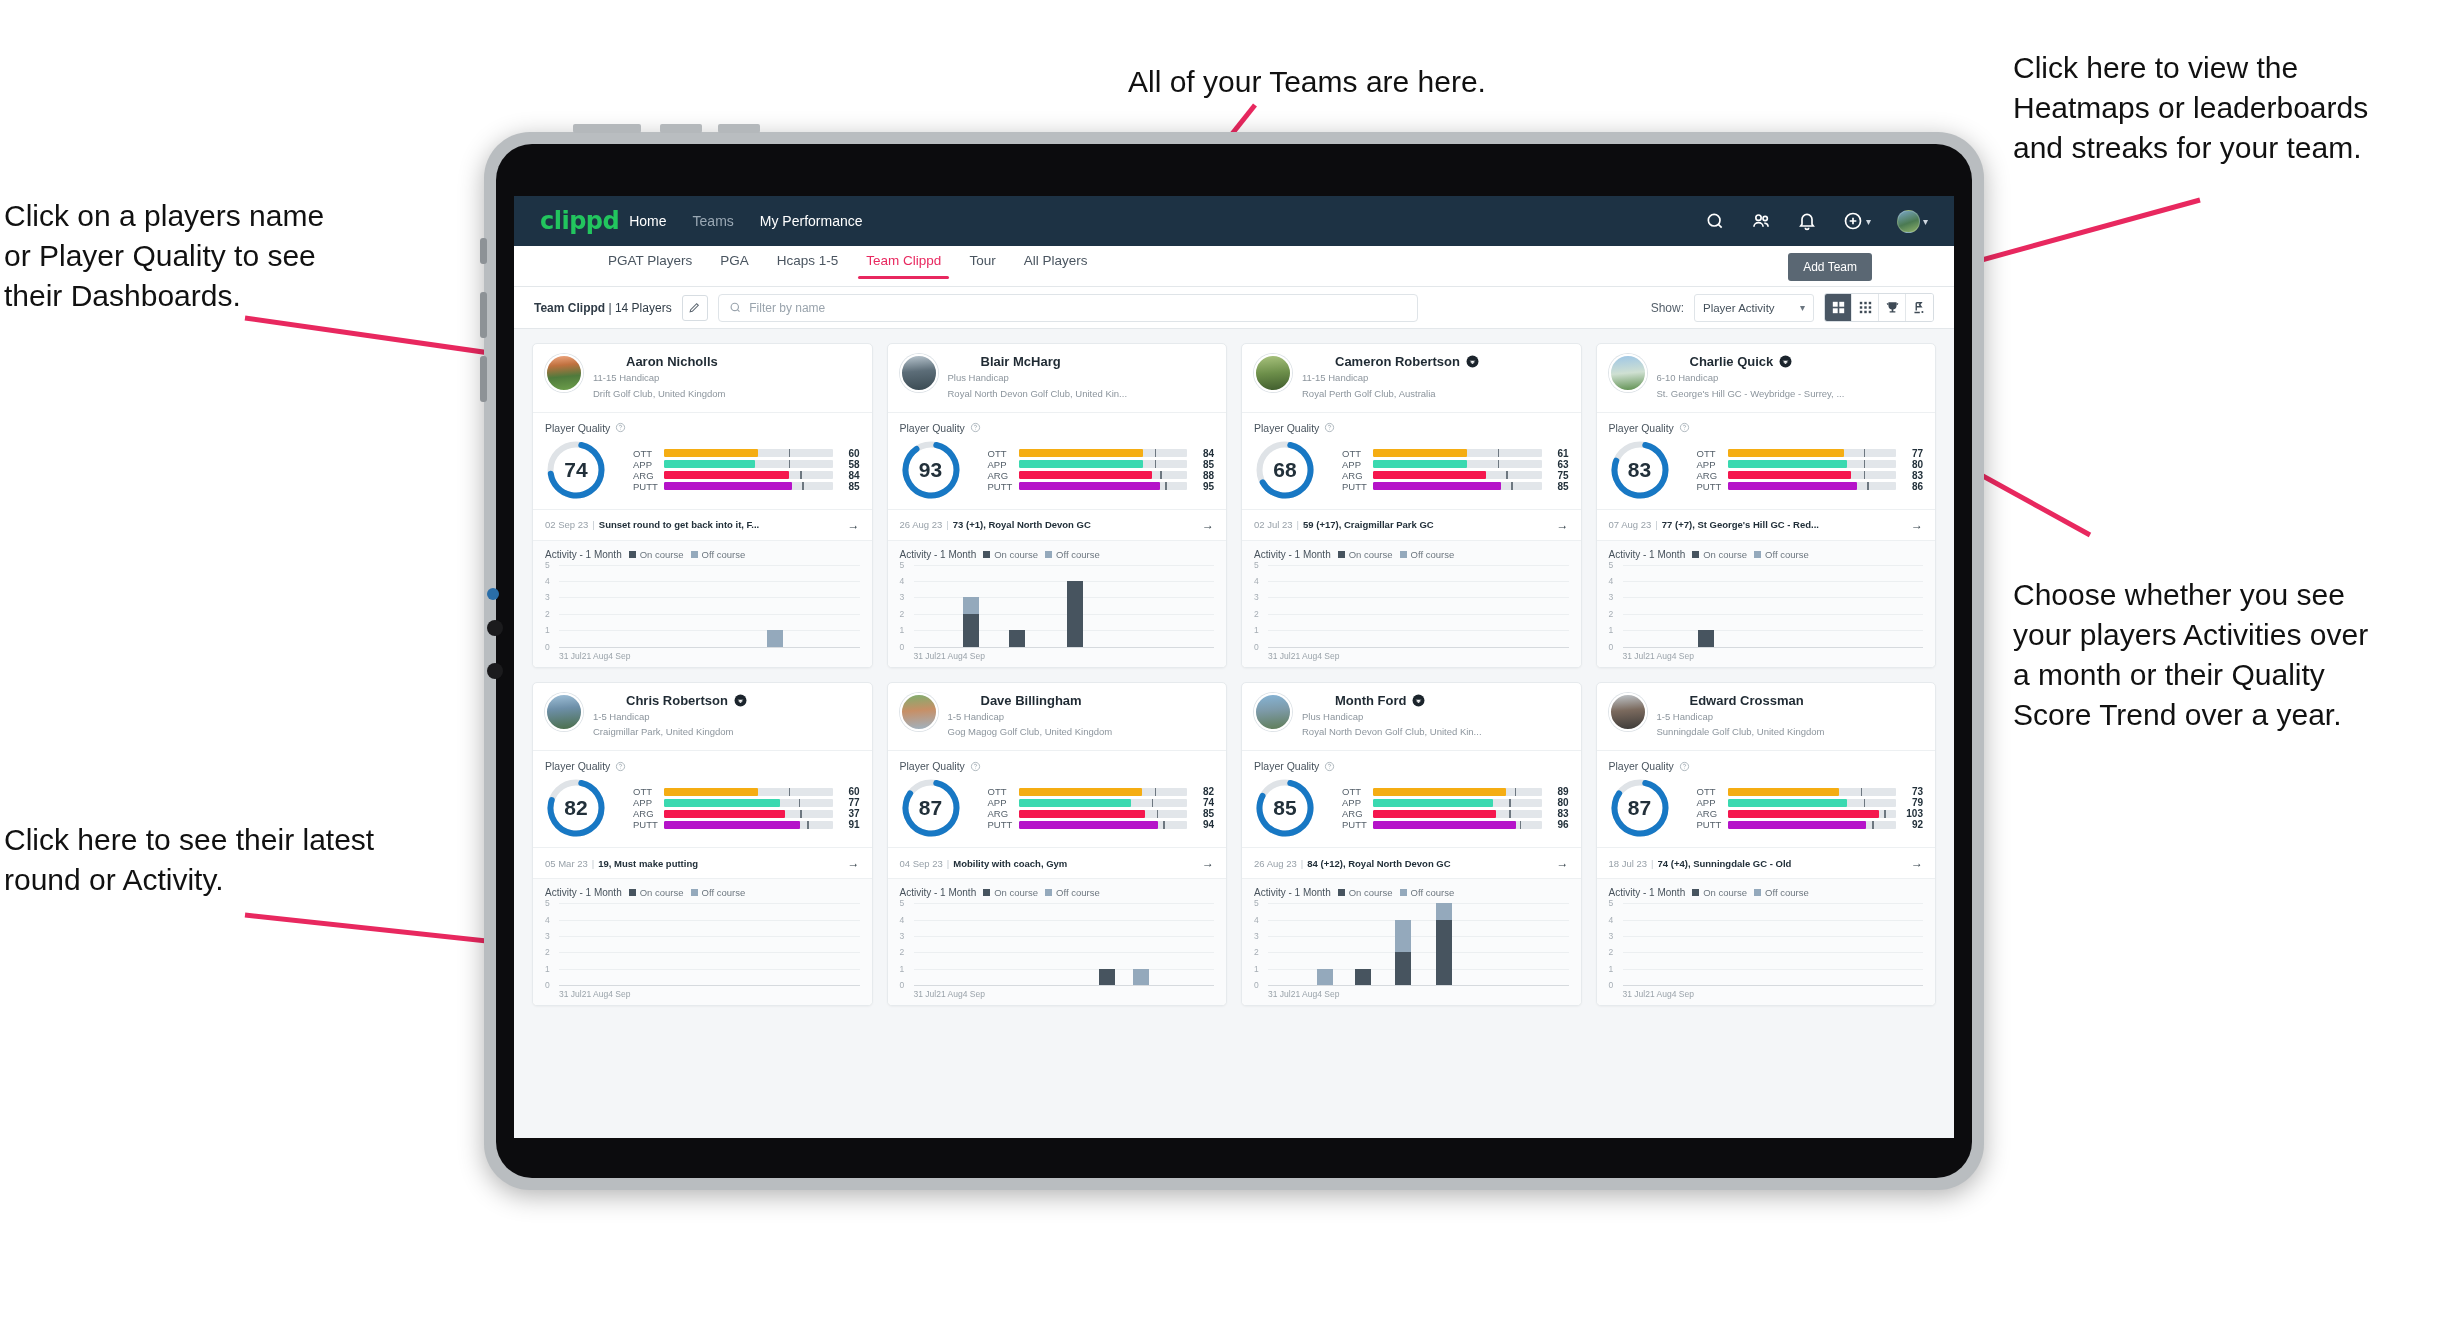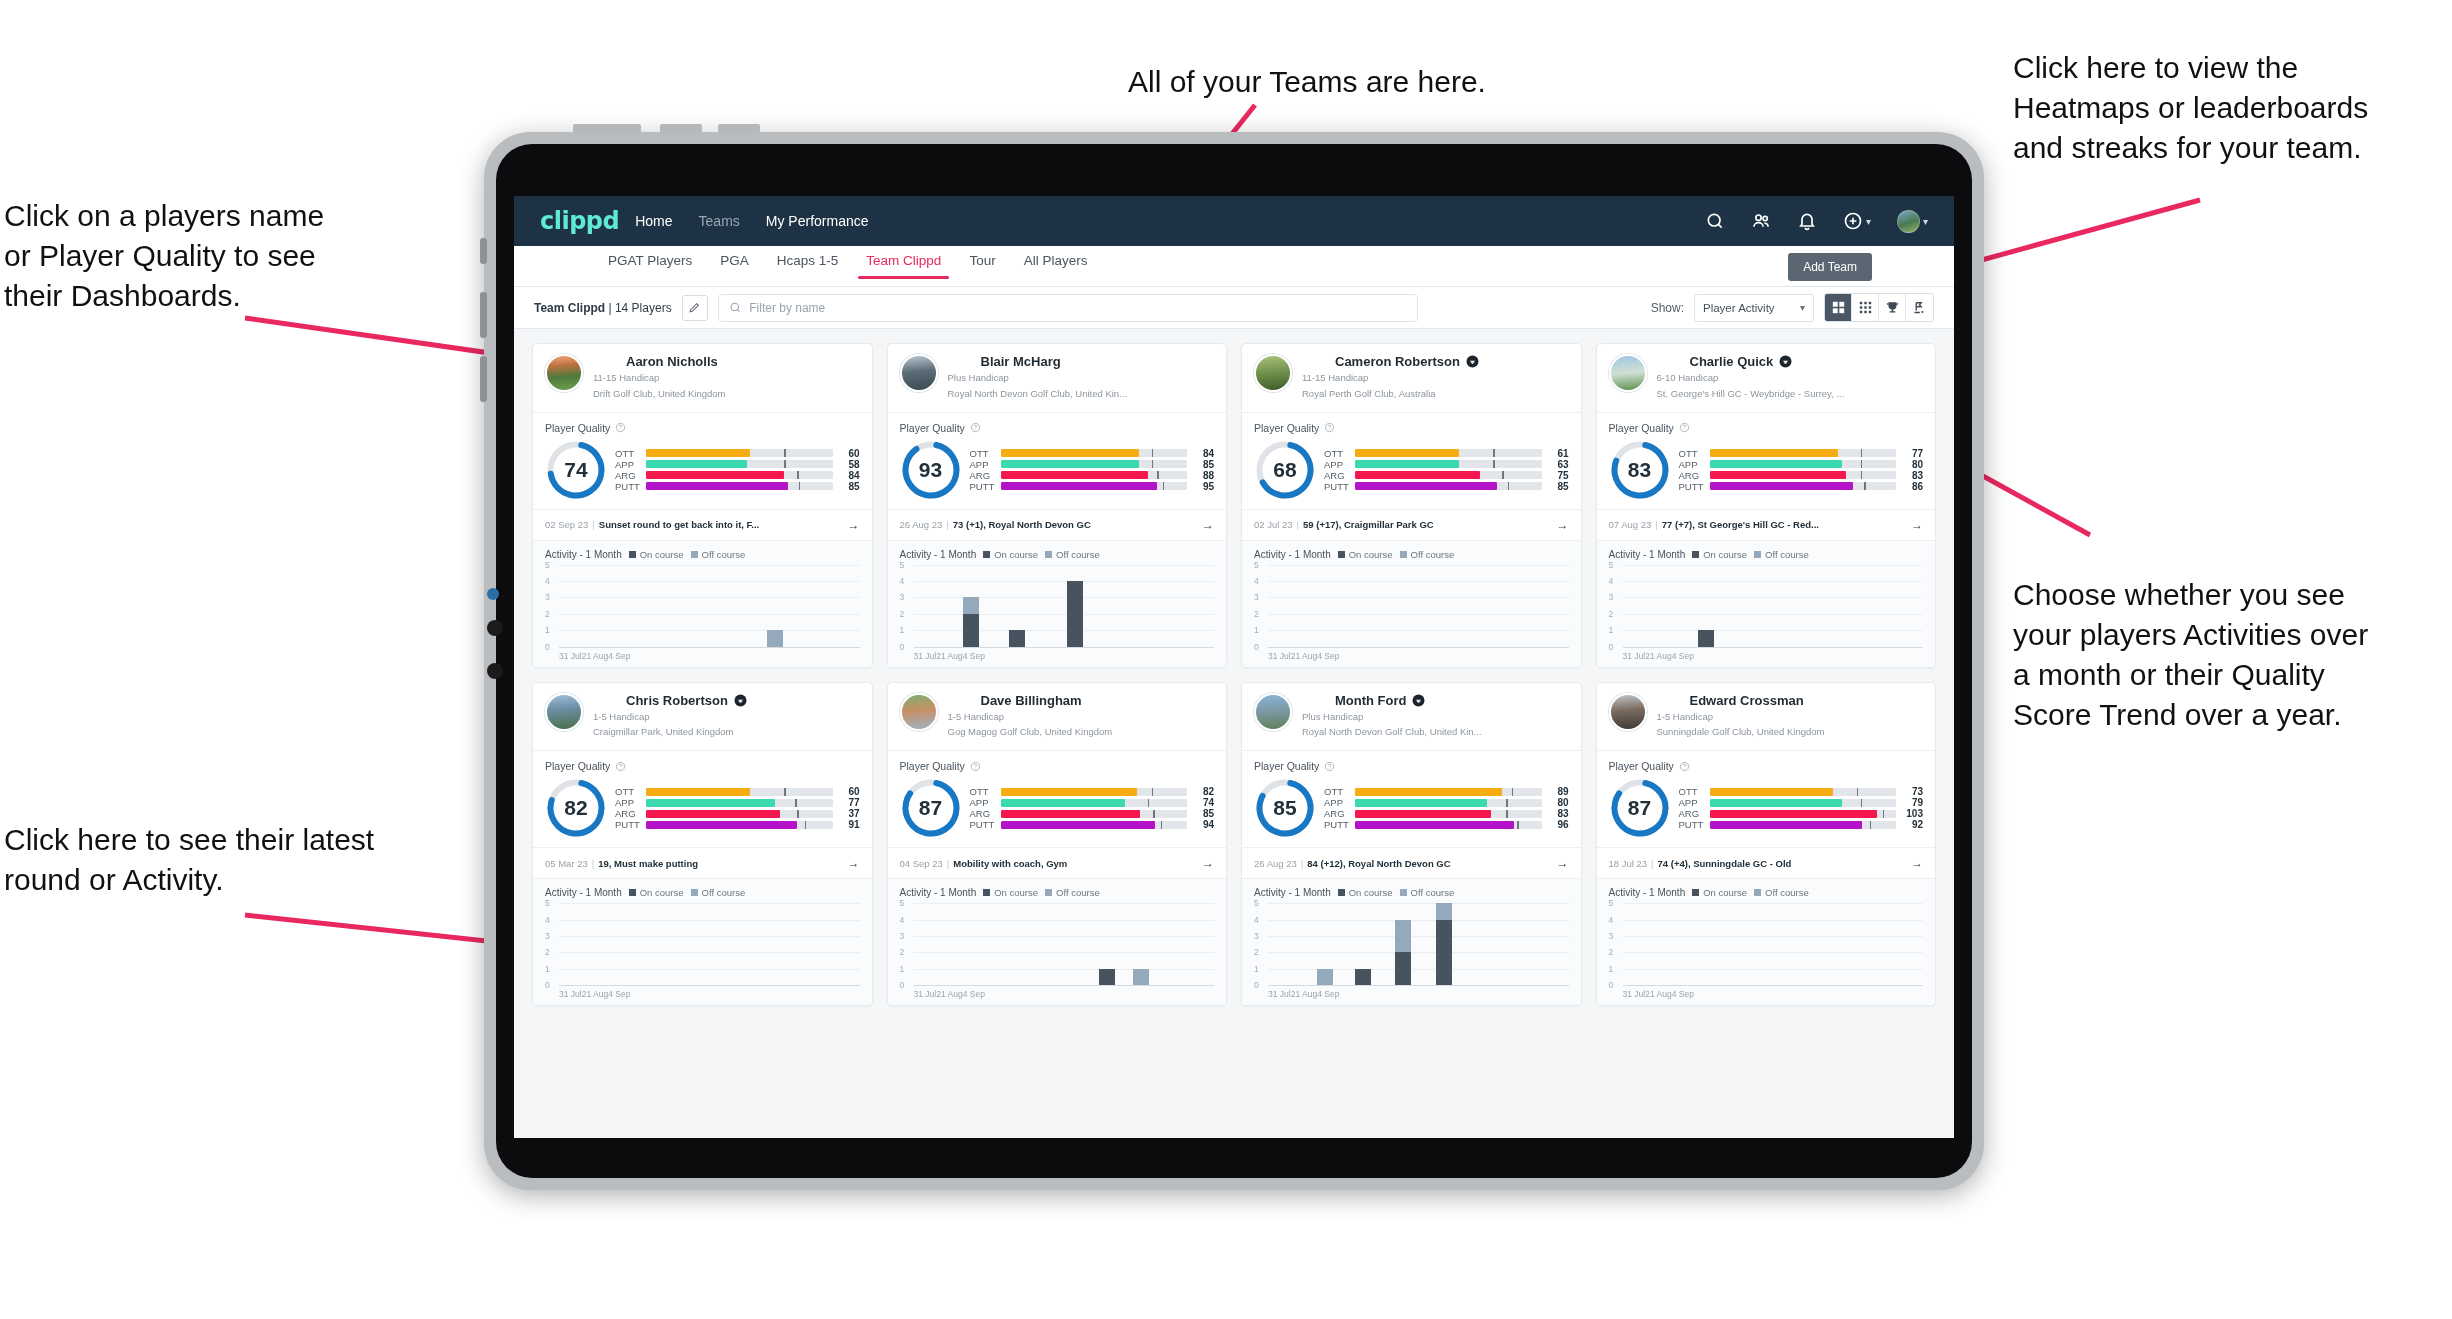--- a/index.html
+++ b/index.html
@@ -61,21 +61,21 @@
     width:1440px; height:942px;
     background:#f4f6f8;
     overflow:hidden;
   }
 
   
   #topnav {
     height:50px; background:#1d3244;
     display:flex; align-items:center; padding:0 26px;
   }
-  #brand { color:#5eead4; font-size:24px; font-weight:bold; letter-spacing:-.5px; margin-right:16px; font-family:"DejaVu Sans", sans-serif;}
+  #brand { color:#22c55e; font-size:24px; font-weight:bold; letter-spacing:-.5px; margin-right:10px; font-family:"DejaVu Sans", sans-serif;}
   .navlink { color:#ffffff; font-size:14px; margin-right:26px; cursor:pointer; }
   .navlink.dim { color:#9aa8b4; }
   #nav-right { margin-left:auto; display:flex; align-items:center; gap:26px; }
   .navicon { width:20px; height:20px; color:#ffffff; display:block; cursor:pointer; }
   .caret { font-size:10px; color:#cfd8e0; margin-left:3px; }
   #nav-avatar { width:23px; height:23px; border-radius:50%; background:linear-gradient(160deg,#7aa7c7 0%,#4b7a52 55%,#8fb36b 100%); display:inline-block; border:1px solid #ffffff33; }
 
   
   #subtabs {
     height:41px; background:#ffffff;
@@ -152,21 +152,21 @@
 
   .pq-section { padding:9px 12px 8px 12px; border-bottom:1px solid #edf0f2; }
   .pq-title-row { display:flex; align-items:center; gap:5px; margin-bottom:5px; }
   .pq-title { font-size:10.5px; color:#48535d; }
   .pq-help { width:11px; height:11px; color:#aab3ba; }
 
   .pq-body { display:flex; align-items:center; gap:8px; }
   .ring-wrap { position:relative; width:62px; height:62px; flex:0 0 62px; }
   .ring-val { position:absolute; inset:0; display:flex; align-items:center; justify-content:center; font-size:21px; font-weight:bold; color:#22303a; }
 
-  .bars { flex:1; display:flex; flex-direction:column; gap:0; }
+  .bars { flex:1; display:flex; flex-direction:column; gap:0;margin-left:18px; }
   .bar-row { display:flex; align-items:center; gap:5px; }
   .bar-lbl { font-size:9.5px; color:#55606a; width:26px; flex:0 0 26px; }
   .bar-track { flex:1; height:8px; background:#e2e6ea; border-radius:1px; position:relative; overflow:hidden; }
   .bar-fill { position:absolute; left:0; top:0; bottom:0; border-radius:1px; }
   .bar-tick { position:absolute; top:0; bottom:0; width:1.5px; background:#6d7780; }
   .bar-num { font-size:10px; font-weight:bold; color:#22303a; width:22px; text-align:right; flex:0 0 22px; }
 
   .round-row { display:flex; align-items:center; padding:8px 12px; border-bottom:1px solid #edf0f2; background:#fff; cursor:pointer; }
   .round-date { font-size:9.5px; color:#98a1a9; white-space:nowrap; }
   .round-sep { font-size:9.5px; color:#c3cad0; margin:0 4px; }

